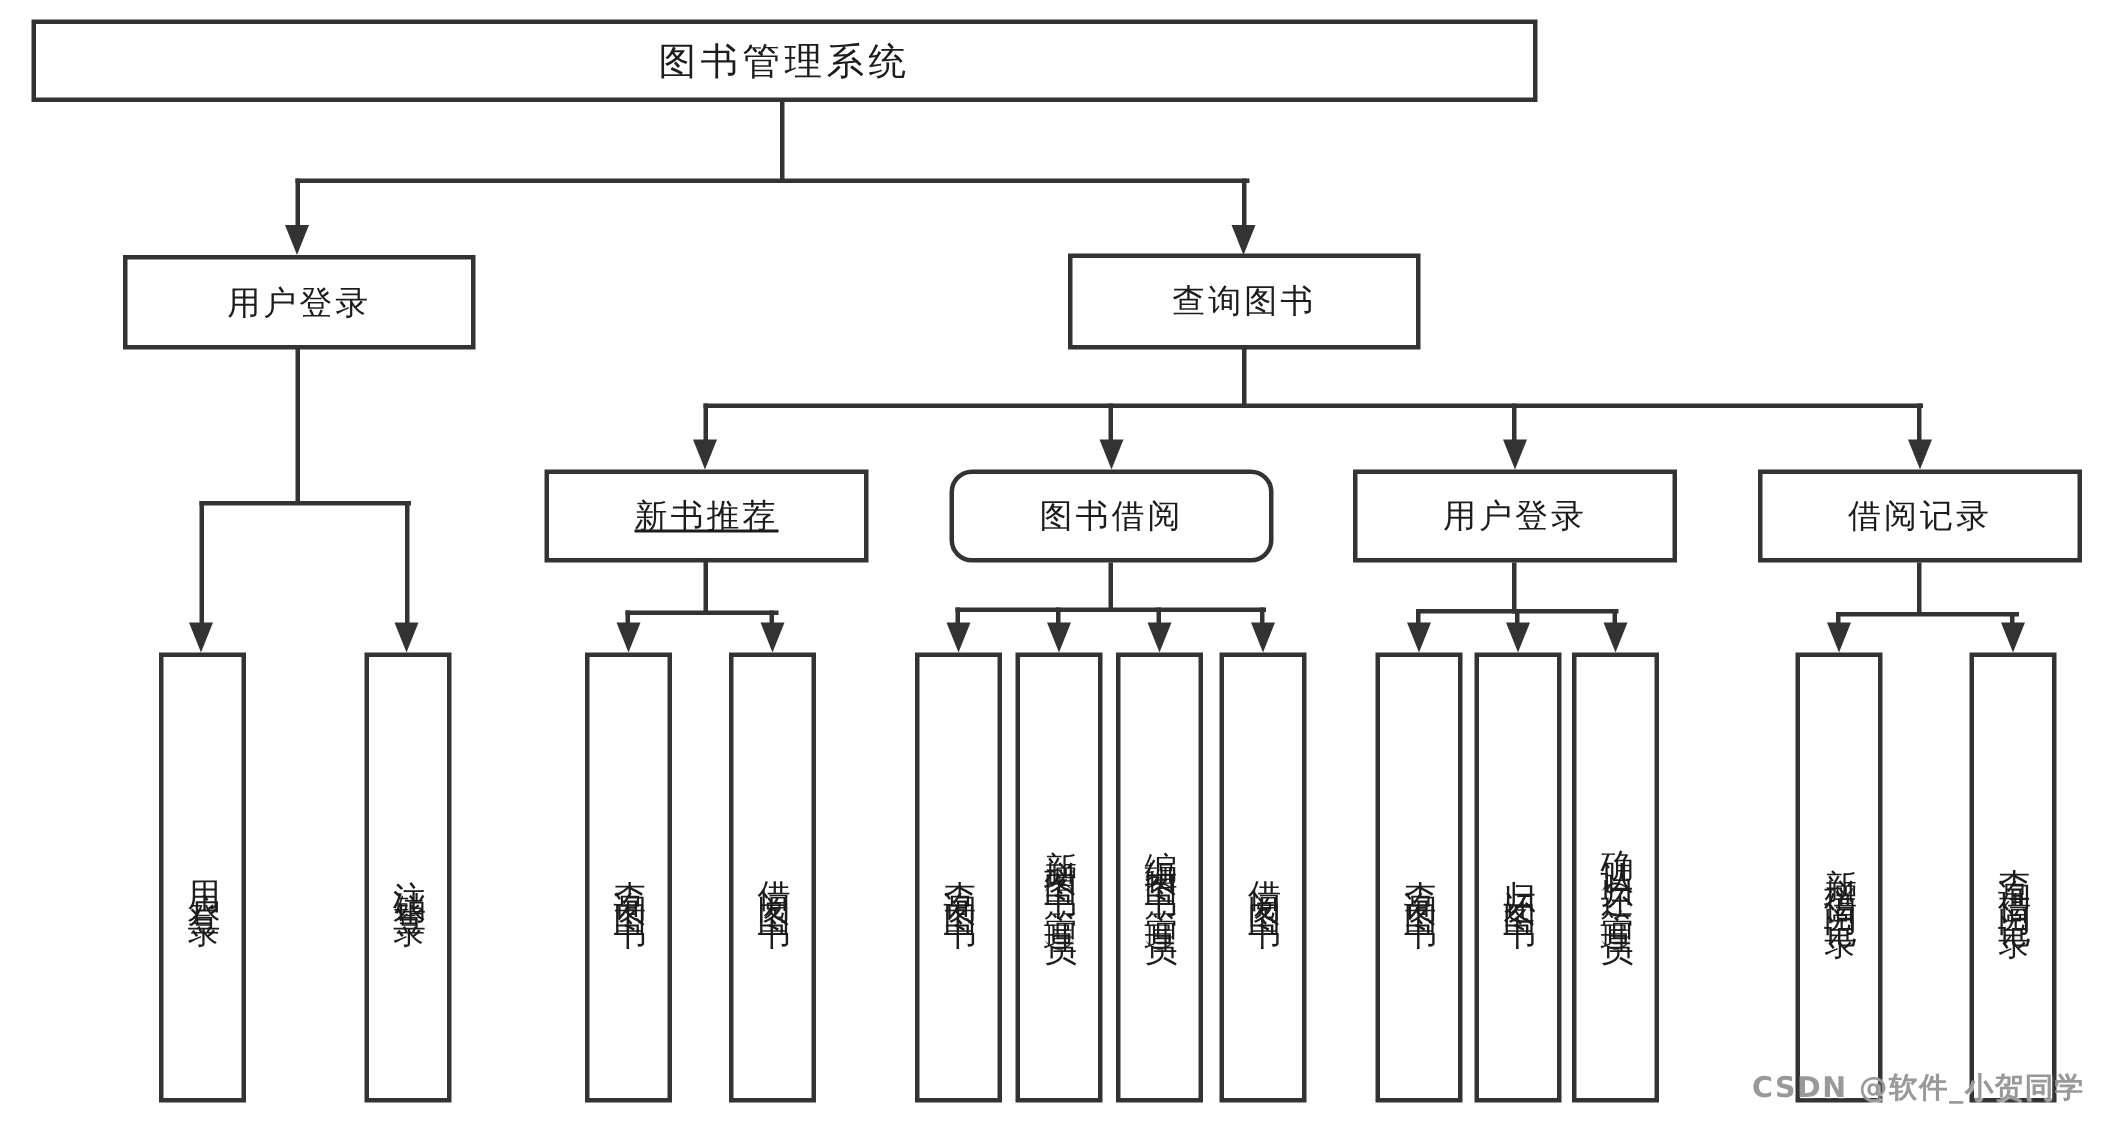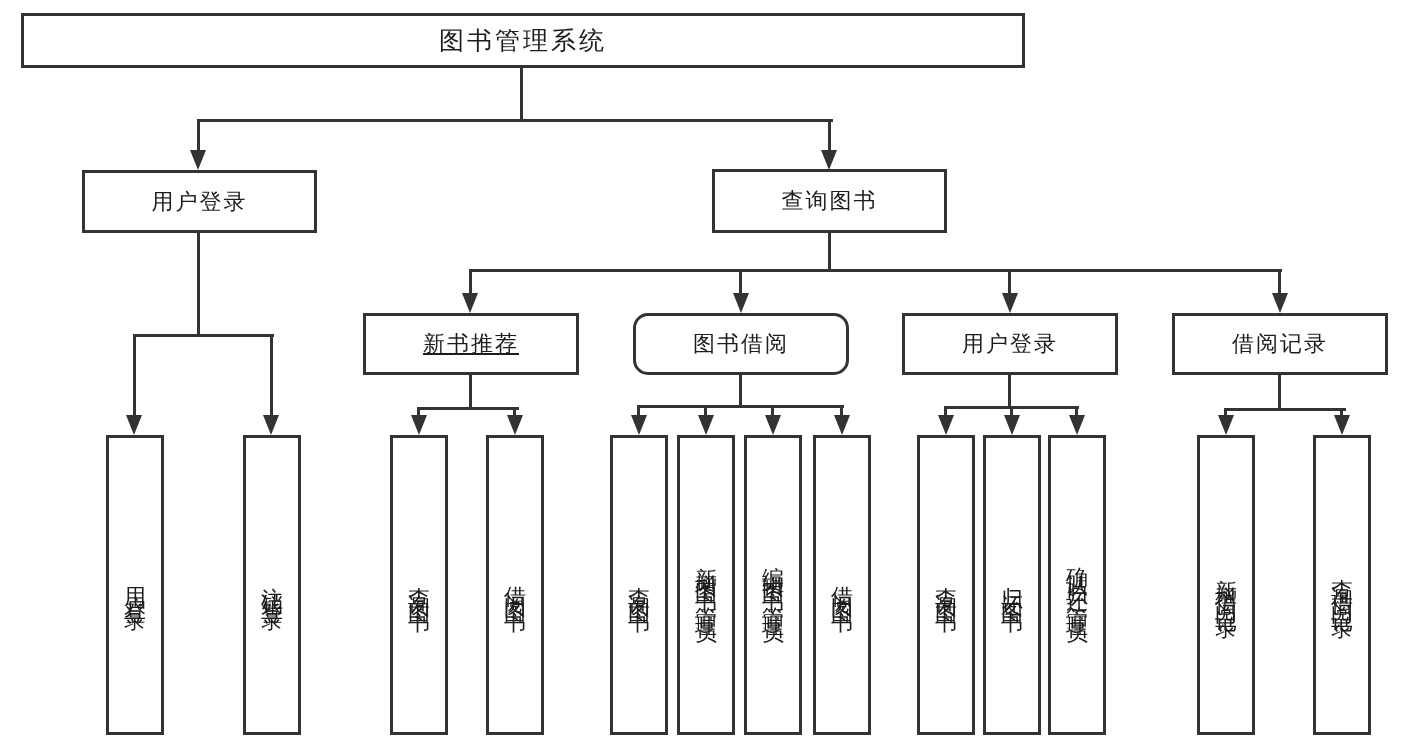--- a/index.html
+++ b/index.html
@@ -162,14 +162,15 @@
   <div class="line" style="left:1075px;top:406px;width:3px;height:13px;"></div>
   <div class="arrow" style="left:1069px;top:415px;"></div>
 
   <div class="line" style="left:1278px;top:375px;width:3px;height:35px;"></div>
   <div class="line" style="left:1224px;top:408px;width:122px;height:3px;"></div>
   <div class="line" style="left:1224px;top:408px;width:3px;height:11px;"></div>
   <div class="arrow" style="left:1218px;top:415px;"></div>
   <div class="line" style="left:1340px;top:408px;width:3px;height:11px;"></div>
   <div class="arrow" style="left:1334px;top:415px;"></div>
 
+  <div class="watermark">CSDN @软件_小贺同学</div>
 
 </div>
 
 </body></html>

